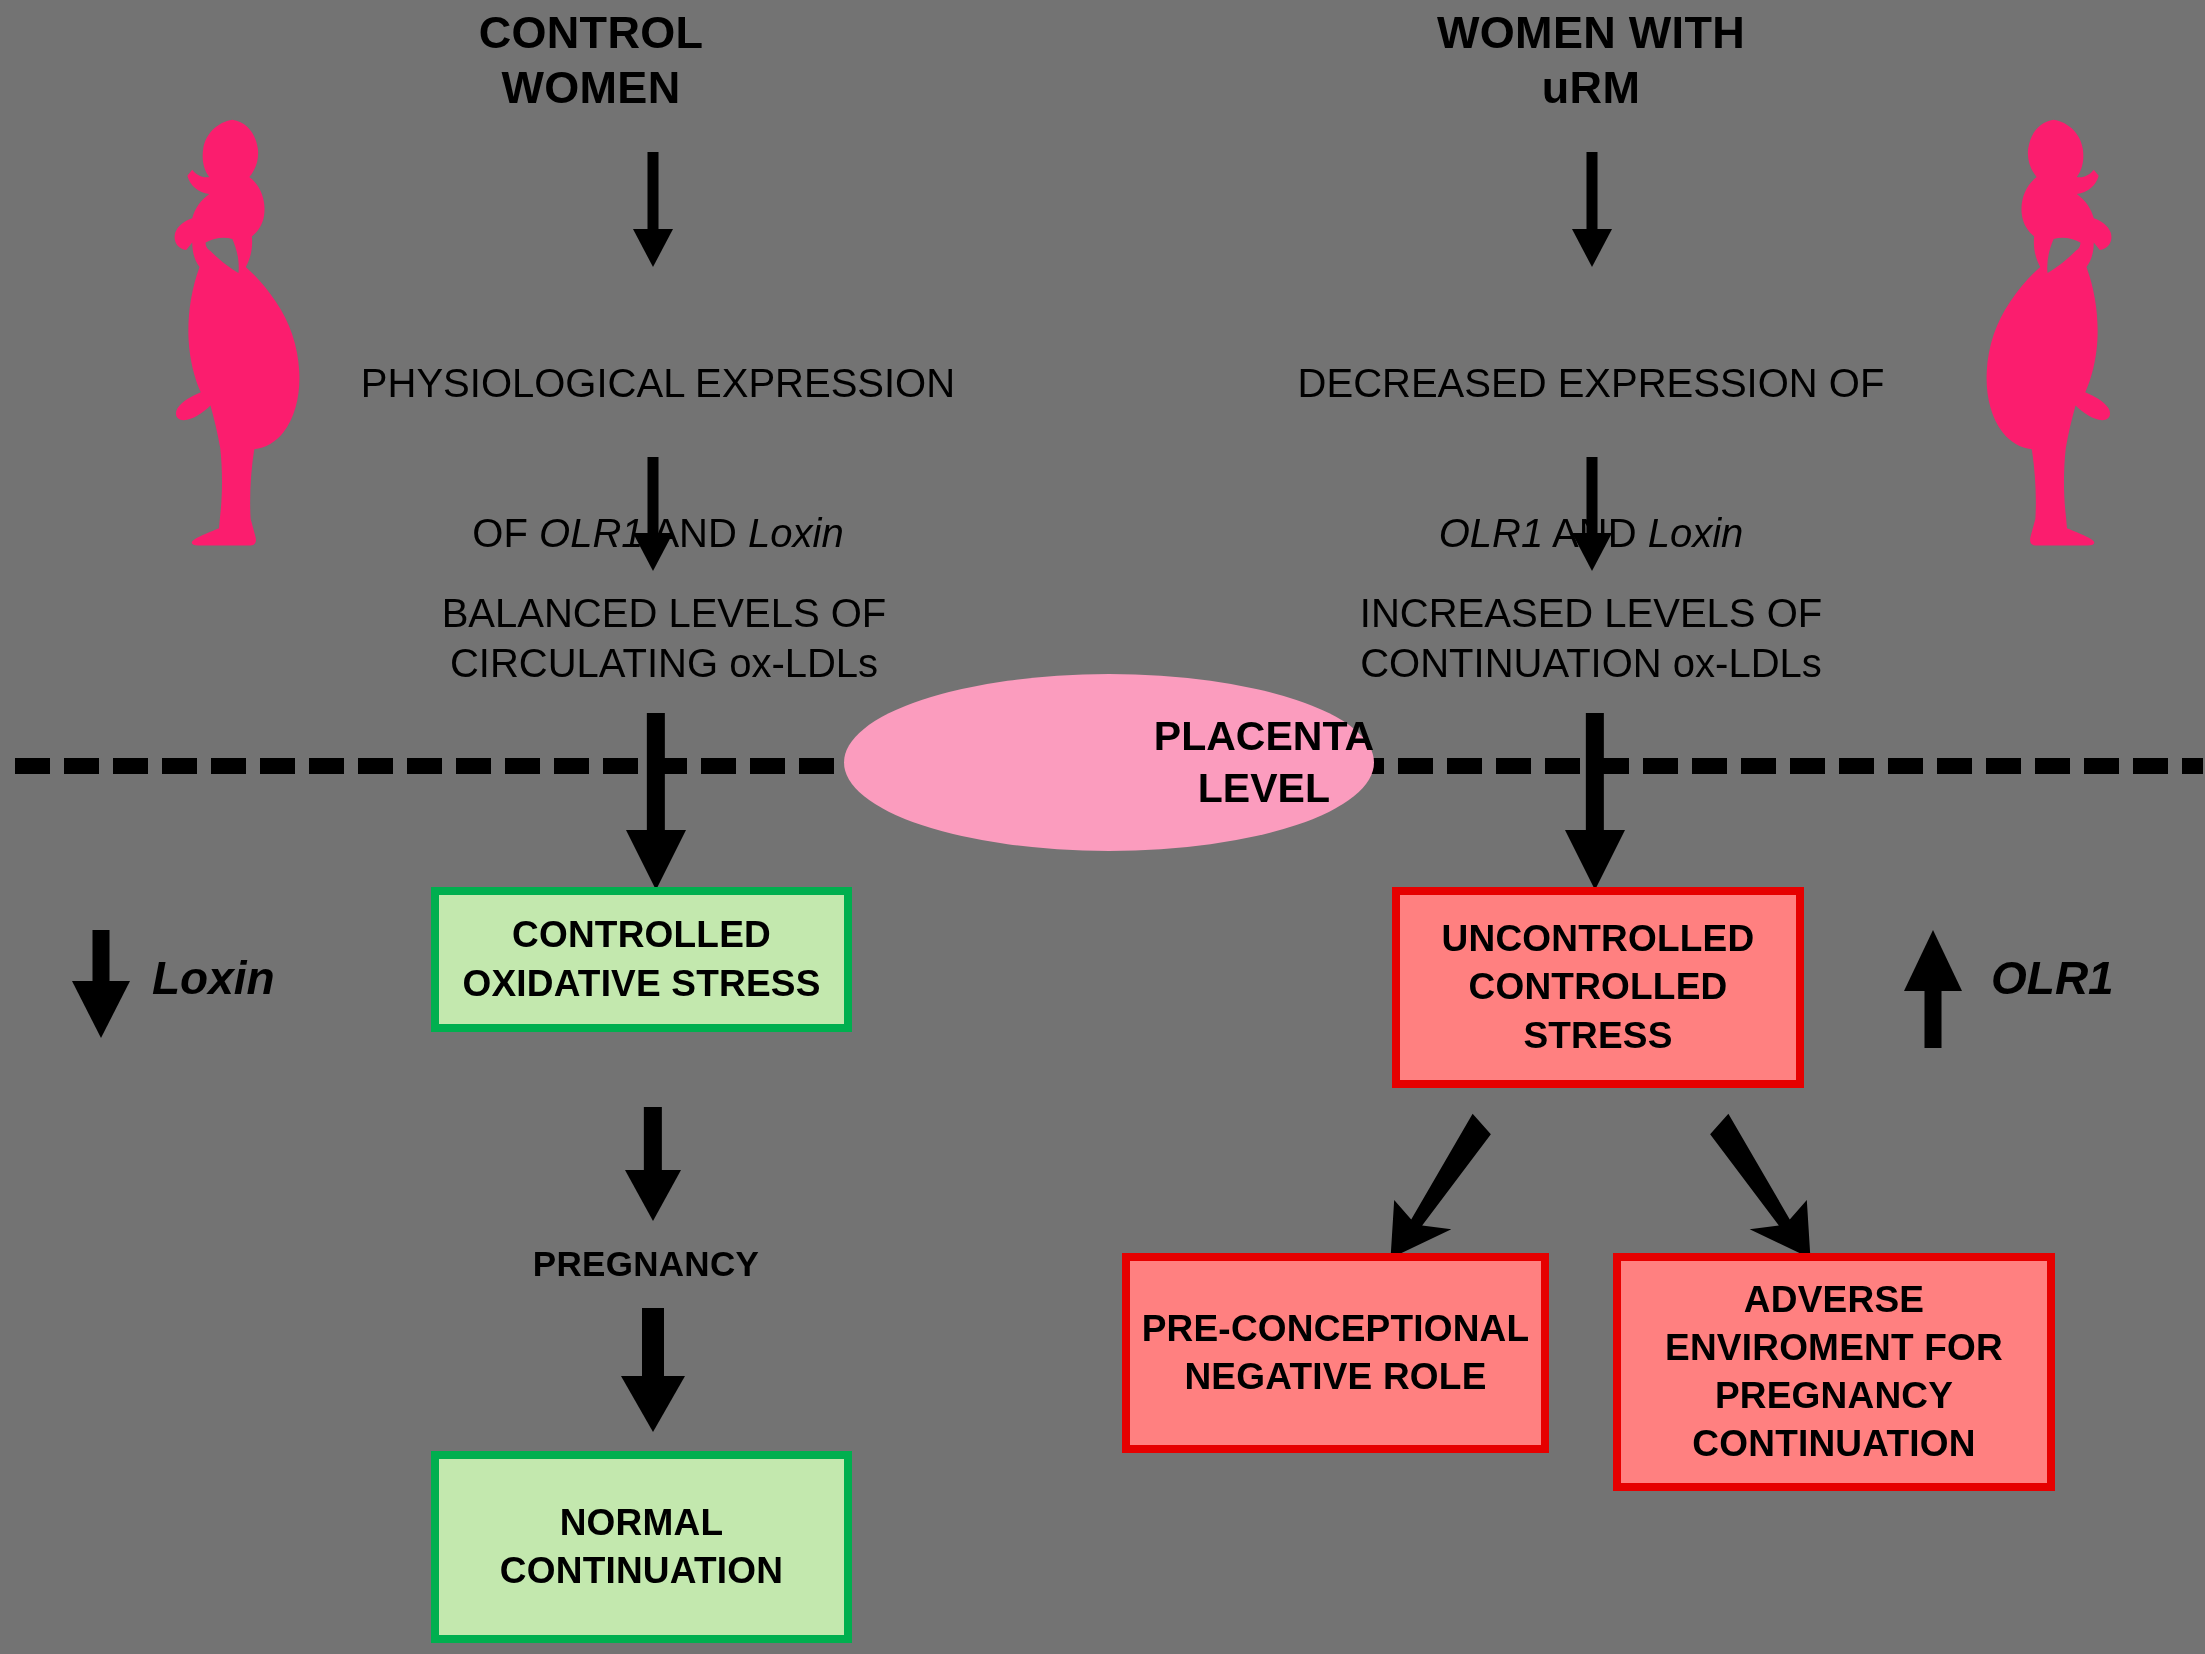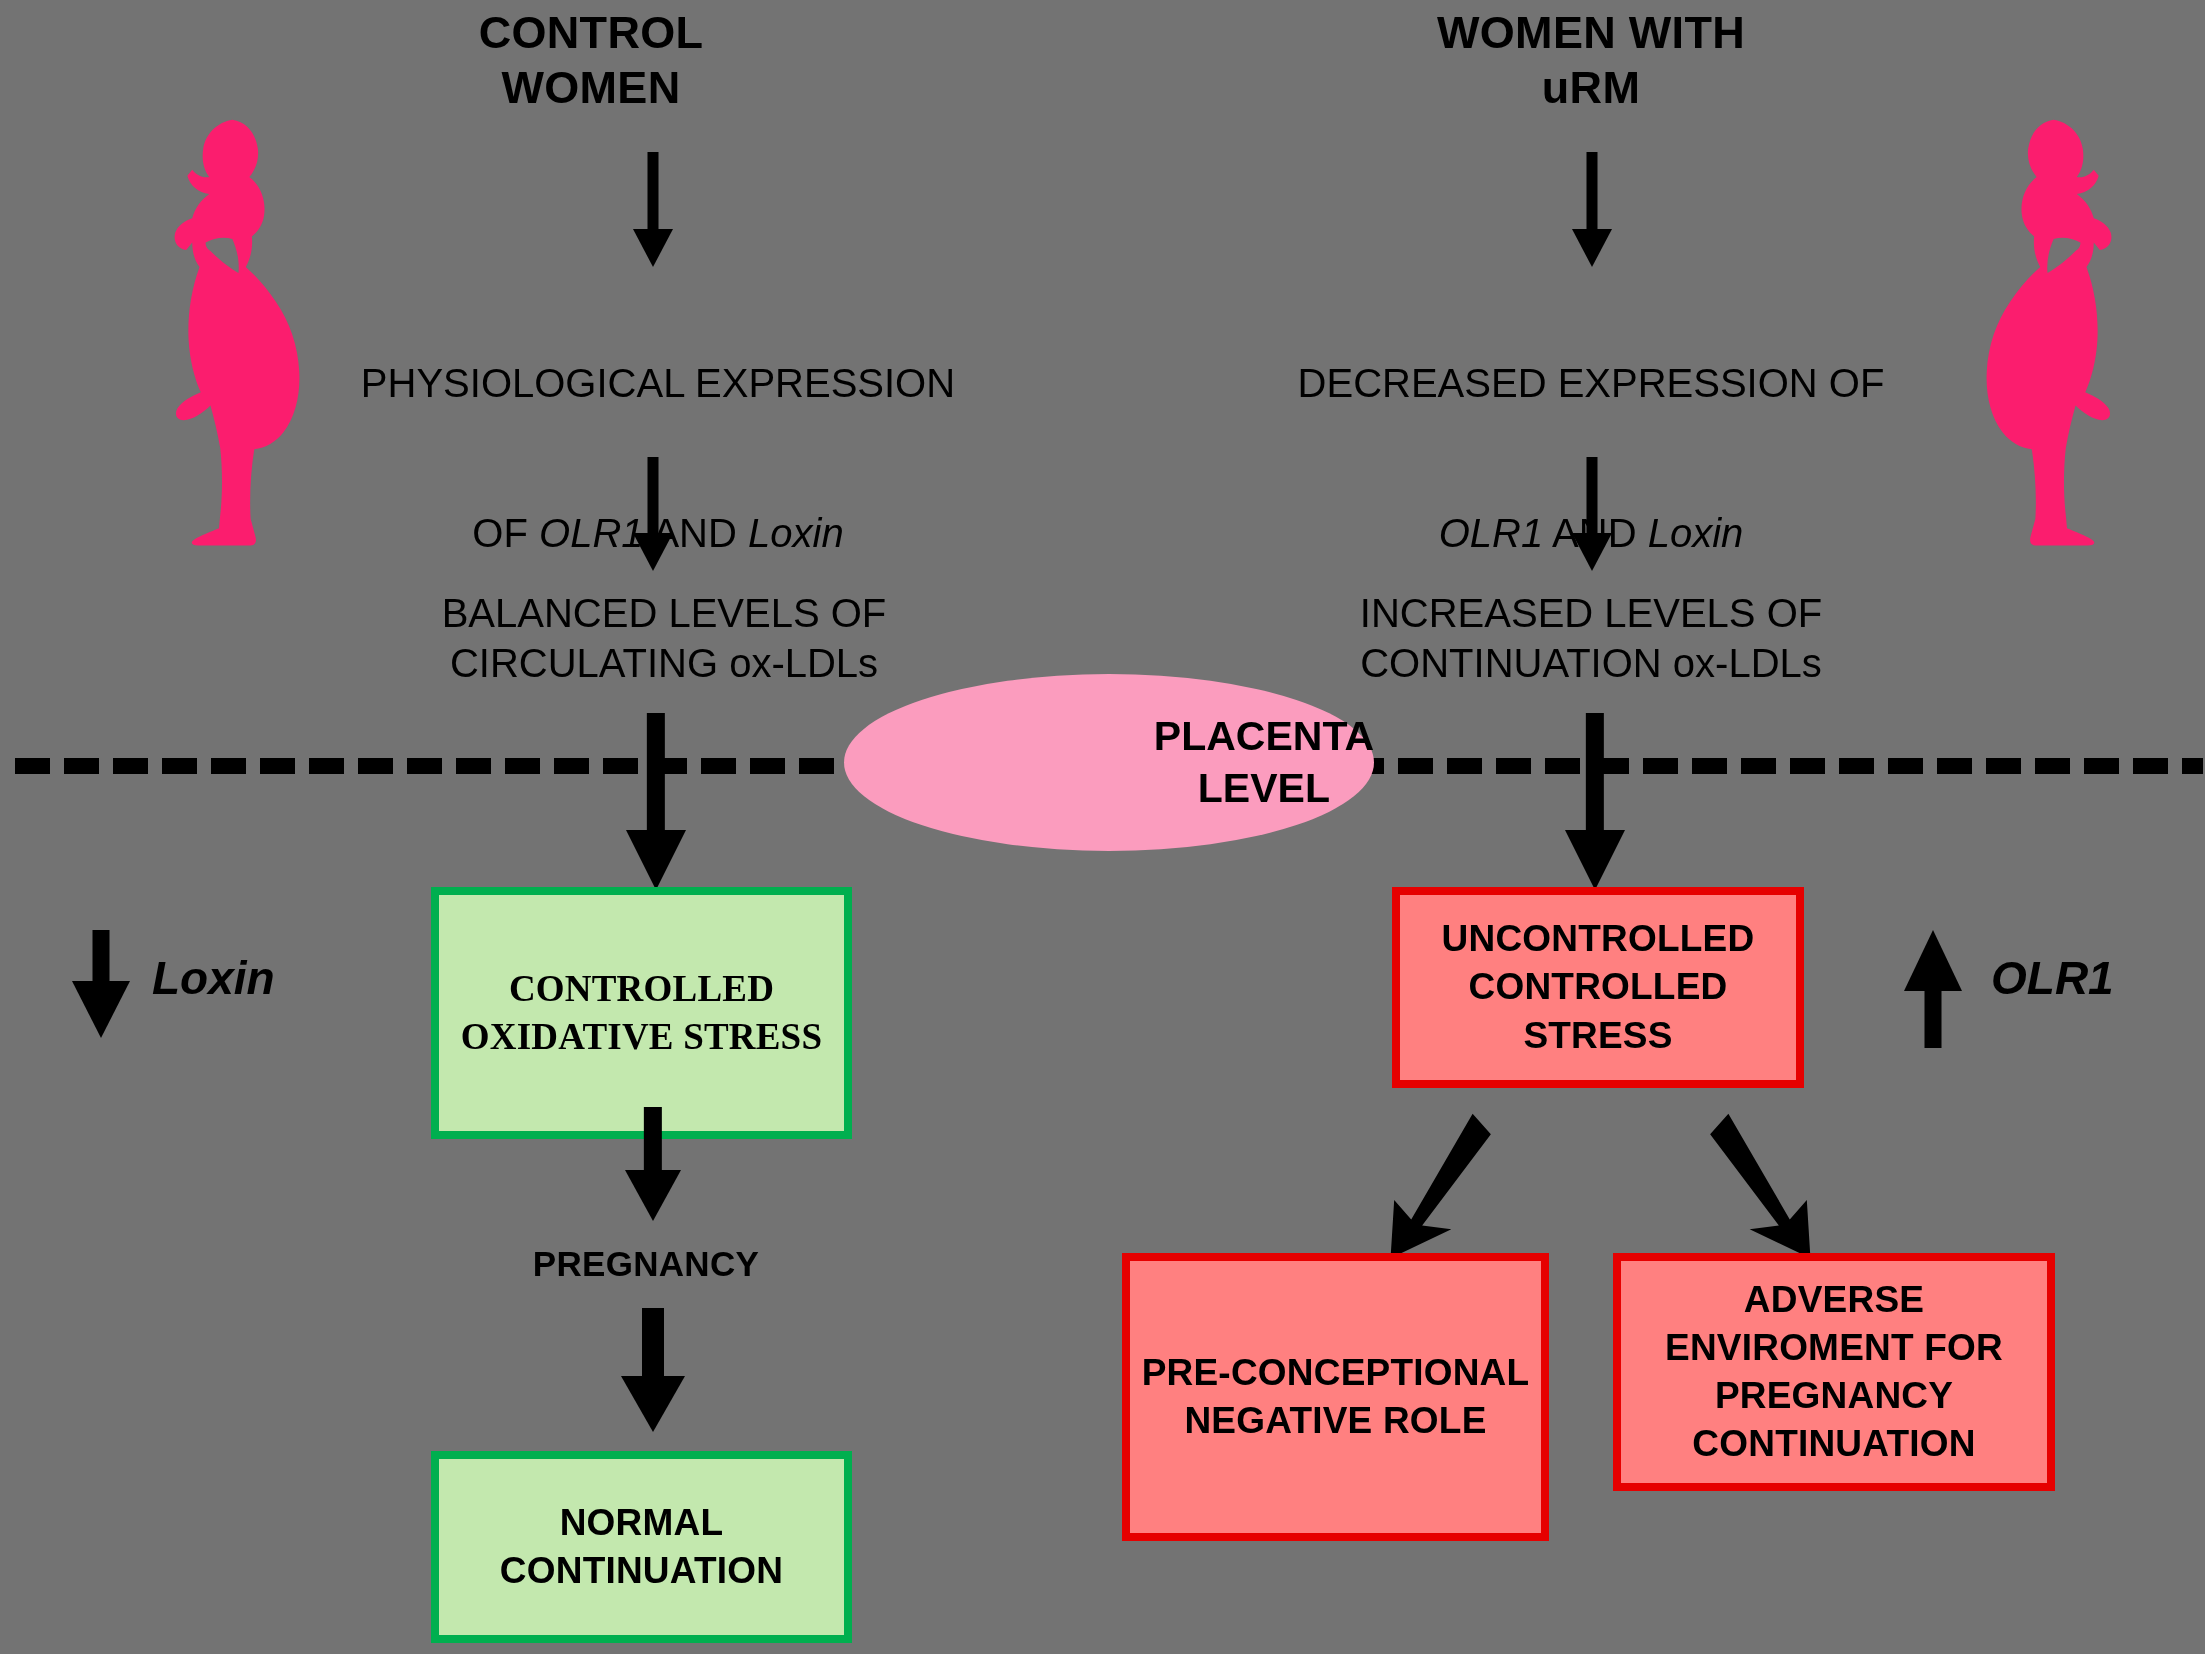--- a/index.html
+++ b/index.html
@@ -322,21 +322,21 @@
     <div class="head" style="top:51px; border-left-width:29px; border-right-width:29px; border-top-width:57px;"></div>
   </div>
   <div class="gene-label" style="left:152px; top:951px;">Loxin</div>
 
   <div class="arrow-up" style="position:absolute; left:1893px; top:930px; width:79px; height:122px;">
     <div class="shaft" style="top:59px; width:17px; height:59px;"></div>
     <div class="head" style="top:0; border-left-width:29px; border-right-width:29px; border-bottom-width:61px;"></div>
   </div>
   <div class="gene-label" style="left:1991px; top:951px;">OLR1</div>
 
-  <div class="box box-green" style="left:431px; top:887px; width:421px; height:252px;font-family:Liberation Serif, serif;">
+  <div class="box box-green" style="left:431px; top:887px; width:421px; height:145px;">
     <span>CONTROLLED
 OXIDATIVE STRESS</span>
   </div>
 
   <div class="arrow-down" style="left:610px; top:1107px; width:85px; height:116px;">
     <div class="shaft" style="top:0; width:18.3px; height:67px;"></div>
     <div class="head" style="top:63px; border-left-width:28px; border-right-width:28px; border-top-width:51px;"></div>
   </div>
 
   <div class="abs plain-label" style="left:463px; top:1244px; width:366px;">PREGNANCY</div>
@@ -356,21 +356,21 @@
 CONTROLLED STRESS</span>
   </div>
 
   <svg class="abs" style="left:1366px; top:1110px; width:195px; height:152px;" viewBox="0 0 320 250">
     <path fill="#000" d="M 175 6 L 205 40 L 92 190 L 140 196 L 40 244 L 46 148 L 74 180 Z"></path>
   </svg>
   <svg class="abs" style="left:1640px; top:1110px; width:195px; height:152px;" viewBox="0 0 320 250">
     <path fill="#000" d="M 145 6 L 115 40 L 228 190 L 180 196 L 280 244 L 274 148 L 246 180 Z"></path>
   </svg>
 
-  <div class="box box-red" style="left:1122px; top:1253px; width:427px; height:288px;">
+  <div class="box box-red" style="left:1122px; top:1253px; width:427px; height:200px;">
     <span>PRE-CONCEPTIONAL
 NEGATIVE ROLE</span>
   </div>
 
   <div class="box box-red" style="left:1613px; top:1253px; width:442px; height:238px;">
     <span>ADVERSE
 ENVIROMENT FOR
 PREGNANCY
 CONTINUATION</span>
   </div>

